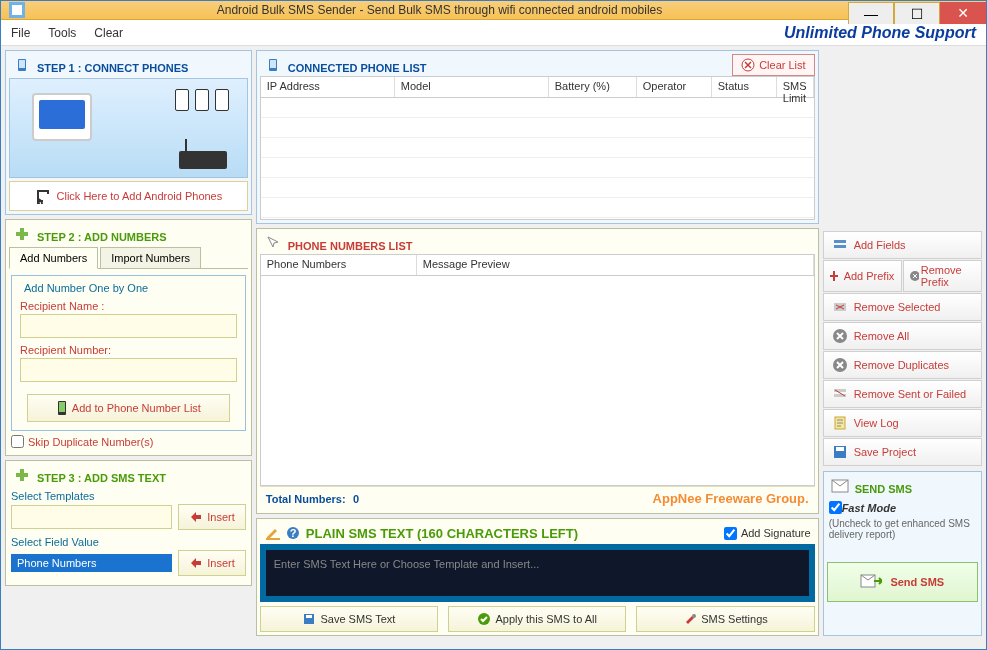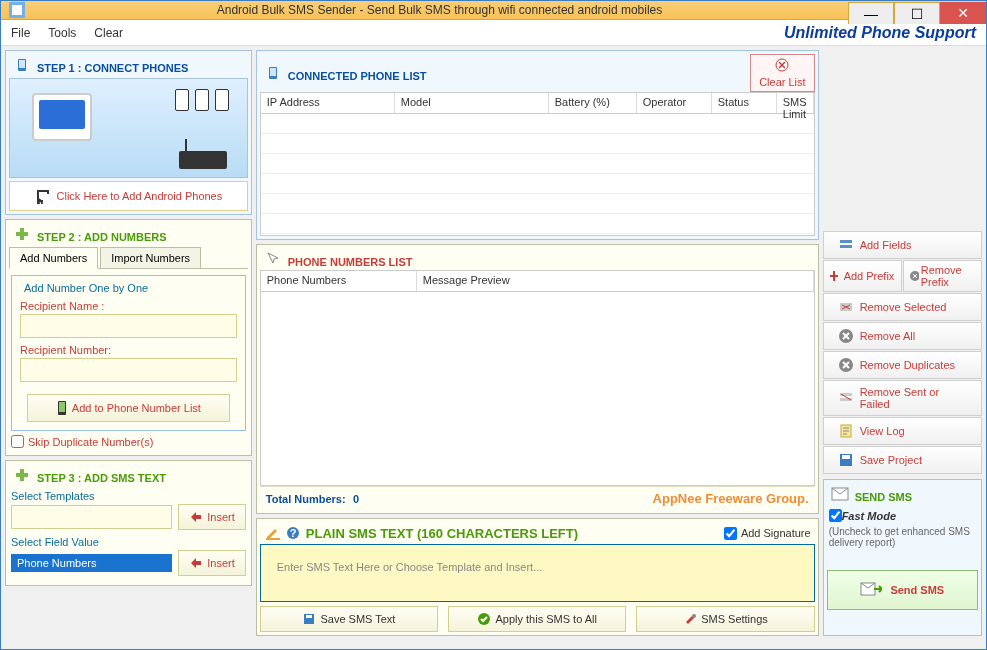--- a/index.html
+++ b/index.html
@@ -46,32 +46,32 @@
 .selrow { display: flex; align-items: center; gap: 6px; margin: 2px 2px 6px; }
 .selrow input { flex: 1; height: 24px; background: #fffde8; border: 1px solid #d0d090; padding: 2px 4px; }
 .bluelabel { color: #0a6d9b; margin: 4px 2px 2px; }
 .selectedval { background: #1a74cf; color: #fff; padding: 3px 6px; flex: 1; }
 .conn-panel { flex: 0 0 auto; }
 .tablehead { display: flex; background: #fff; border: 1px solid #ccc; height: 22px; }
 .tablehead .th { padding: 3px 6px; border-right: 1px solid #ddd; font-size: 11px; color: #333; }
 .tbody { background: #fff; border: 1px solid #ccc; border-top: none; }
 .trow { height: 20px; border-bottom: 1px solid #eee; }
 .conn-head { display: flex; align-items: center; }
-.clearlist { margin-left: auto; border: 1px solid #d08888; background: #fff5f5; padding: 3px 8px; color: #c73c38; display: flex; align-items: center; gap: 4px; font-size: 11px; flex-direction: column; }
+.clearlist { margin-left: auto; border: 1px solid #d08888; background: #fff5f5; padding: 3px 8px; color: #c73c38; display: flex; align-items: center; gap: 4px; font-size: 11px; }
 .pnlpanel { flex: 1 1 auto; display: flex; flex-direction: column; min-height: 210px; }
 .totalrow { display: flex; padding: 4px 6px; background: #fffef2; border-top: 1px solid #e0e0c0; font-weight: bold; color: #0a4e9b; font-size: 13px; align-items: center; }
 .watermark { margin-left: auto; color: #f58c2e; font-weight: bold; font-size: 13px; text-shadow: 1px 1px 0 #fff, -1px -1px 0 #fff; }
 .smspanel { display: flex; flex-direction: column; }
 .smshead { display: flex; align-items: center; padding: 2px 4px; }
 .smshead .htext { color: #4a9b0a; font-weight: bold; font-size: 13px; }
 .smshead .addsig { margin-left: auto; display: flex; align-items: center; gap: 4px; color: #333; }
-.smsarea { flex: 1; background: #fef9c3; border: 1px solid #0369a1; padding: 16px; color: #888; min-height: 58px; }
+.smsarea { flex: 1; background: #0f172a; border: 6px solid #0369a1; padding: 8px; color: #888; min-height: 58px; }
 .smsbtns { display: flex; gap: 10px; margin-top: 4px; }
 .smsbtns .btn { flex: 1; justify-content: center; color: #333; }
-.rbtn { border: 1px solid #d0d0d0; background: linear-gradient(#fff,#f0f0f0); padding: 5px 14px; display: flex; align-items: center; gap: 6px; color: #c73c38; font-size: 11px; margin-bottom: 1px; }
+.rbtn { border: 1px solid #d0d0d0; background: linear-gradient(#fff,#f0f0f0); padding: 5px 8px; display: flex; align-items: center; gap: 6px; color: #c73c38; font-size: 11px; margin-bottom: 1px; }
 .rbtn .ricon { width: 16px; height: 16px; flex-shrink: 0; display: flex; align-items: center; justify-content: center; }
 .rbtn-row { display: flex; gap: 1px; margin-bottom: 1px; }
 .rbtn-half { border: 1px solid #d0d0d0; background: linear-gradient(#fff,#f0f0f0); padding: 3px 4px; display: flex; align-items: center; gap: 2px; color: #c73c38; font-size: 10px; width: 50%; }
 .sendpanel { flex: 1; }
 .sendpanel .phead { color: #4a9b0a; }
 .sendpanel .fastmode { display: flex; align-items: center; gap: 0; color: #333; font-style: italic; font-weight: bold; margin: 4px 2px; }
 .sendpanel .note { color: #666; font-size: 10px; padding: 0 2px; }
 .sendbtn { margin-top: 22px; border: 1px solid #8ac070; background: linear-gradient(#f0ffe8,#e0f5d0); padding: 10px; display: flex; align-items: center; justify-content: center; gap: 8px; color: #c73c38; font-weight: bold; font-size: 14px; }
 svg { display: block; }
 </style>

